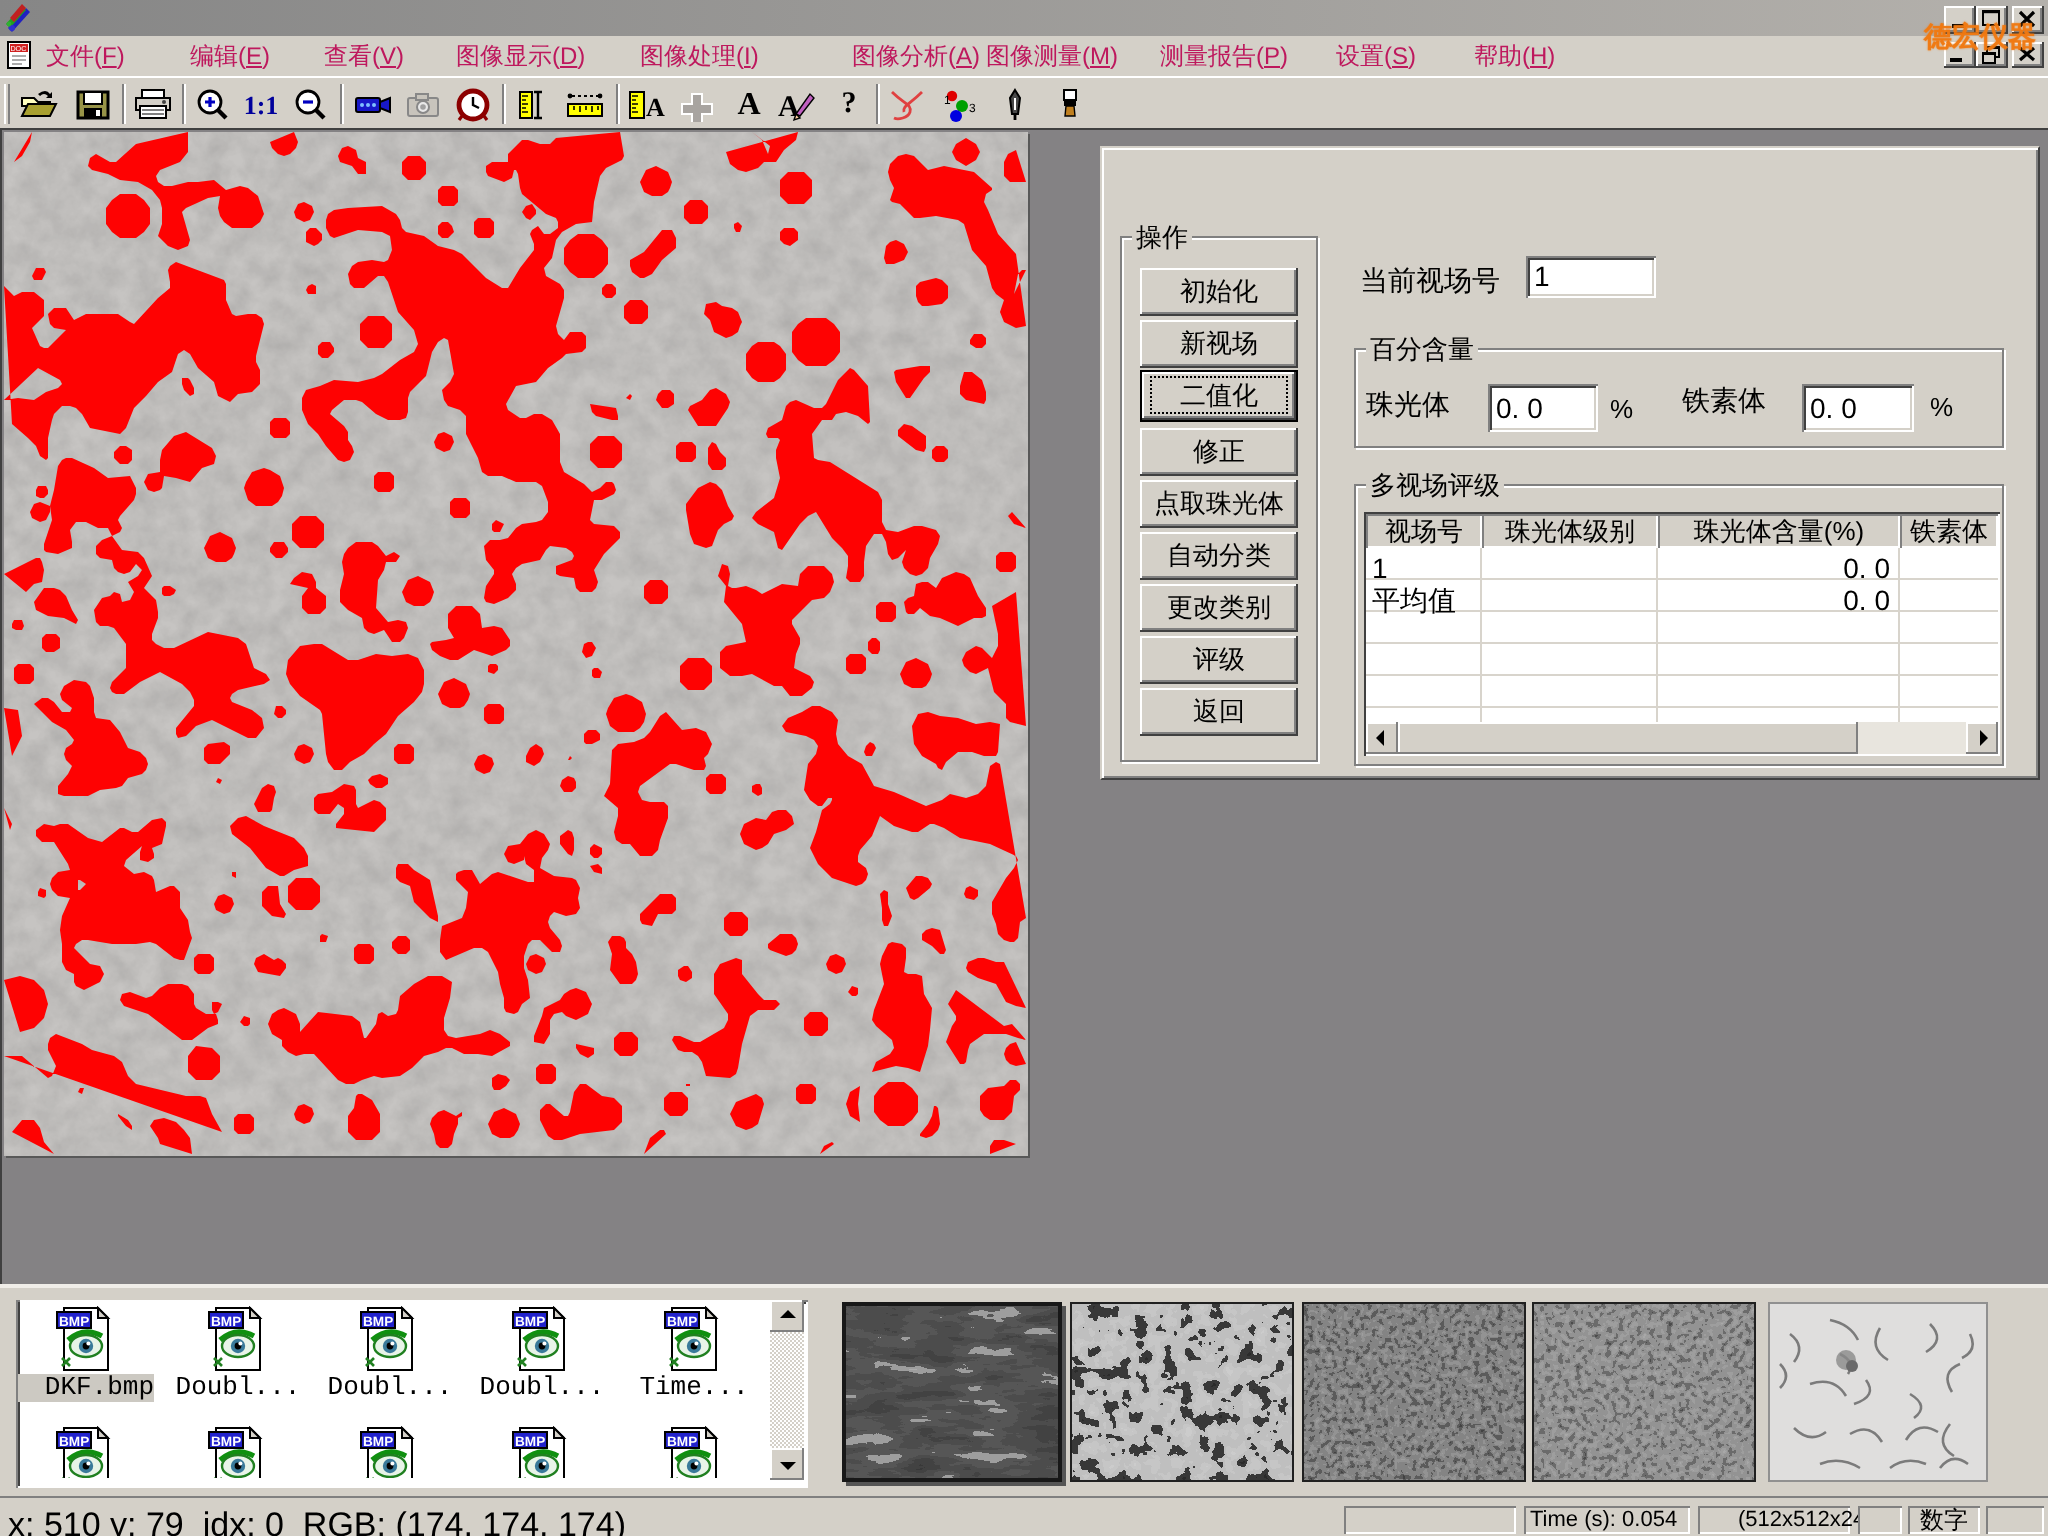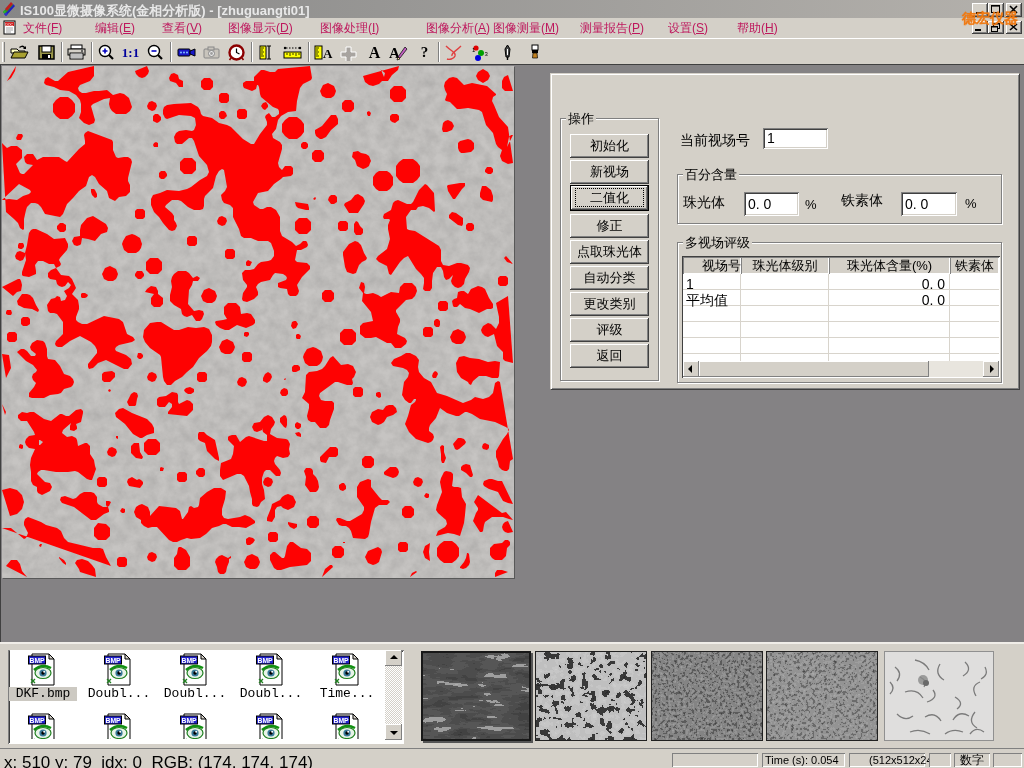--- a/index.html
+++ b/index.html
@@ -20,21 +20,20 @@
 <div id="screen">
 
 <div class="abs" style="left:0;top:0;width:1024px;height:18px;background:linear-gradient(90deg,#868686,#b4b1ac)">
   <svg class="abs" style="left:3px;top:1px" width="16" height="16" viewBox="0 0 16 16">
     <path d="M1 13 L10 3 L12 5 L3 15 Z" fill="#2020c0"></path>
     <path d="M0 11 L8 2 L10 4 L2 13 Z" fill="#20a020"></path>
     <path d="M2 8 L8 1 L10 3 L4 10 Z" fill="#c02020"></path>
     <circle cx="3" cy="13" r="1.5" fill="#3030d0"></circle>
         <circle cx="1.5" cy="11" r="1.2" fill="#30b030"></circle>
   </svg>
-  <div class="abs" style="left:20px;top:2px;font-size:13px;font-weight:bold;color:#e8e8e8;letter-spacing:0">IS100显微摄像系统(金相分析版) - [zhuguangti01]</div>
   <div class="wbtn" style="left:972px;top:3px">
         <svg width="16" height="14">
           <rect x="4" y="9" width="6" height="2" fill="#000"></rect>
         </svg>
       </div>
   <div class="wbtn" style="left:988px;top:3px">
         <svg width="16" height="14">
           <rect x="3.5" y="2.5" width="8" height="7" fill="none" stroke="#000"></rect>
           <rect x="3" y="2" width="9" height="1.6" fill="#000"></rect>
         </svg>
@@ -278,21 +277,21 @@
     <div class="lbl" style="left:163px;top:18px">铁素体</div>
     <div class="tbx" style="left:223px;top:17px;width:56px;height:24px">0. 0</div>
     <div class="lbl" style="left:287px;top:21px;font-size:13px">%</div>
   </div>
 
   <div class="abs grp" style="left:126px;top:168px;width:325px;height:141px">
     <div class="grplab" style="left:5px">多视场评级</div>
 
     <div class="abs" style="left:4px;top:13px;width:318px;height:122px;box-shadow:inset 1px 1px 0 #404040,inset -1px -1px 0 #fff;background:#fff">
 
-      <div class="abs cell" style="left:1px;top:1px;width:58px;height:17px;font-size:13px;text-align:right;line-height:17px">视场号</div>
+      <div class="abs cell" style="left:1px;top:1px;width:58px;height:17px;font-size:13px;text-align:center;line-height:17px">视场号</div>
       <div class="abs cell" style="left:59px;top:1px;width:88px;height:17px;font-size:13px;text-align:center;line-height:17px">珠光体级别</div>
       <div class="abs cell" style="left:147px;top:1px;width:121px;height:17px;font-size:13px;text-align:center;line-height:17px">珠光体含量(%)</div>
       <div class="abs cell" style="left:268px;top:1px;width:49px;height:17px;font-size:13px;text-align:center;line-height:17px">铁素体</div>
 
       <div class="abs" style="left:1px;top:18px;width:316px;height:87px;background:
         repeating-linear-gradient(180deg,#fff 0,#fff 15px,#d8d4cc 15px,#d8d4cc 16px)"></div>
       <div class="abs" style="left:58px;top:18px;width:1px;height:87px;background:#d8d4cc"></div>
       <div class="abs" style="left:146px;top:18px;width:1px;height:87px;background:#d8d4cc"></div>
       <div class="abs" style="left:267px;top:18px;width:1px;height:87px;background:#d8d4cc"></div>
       <div class="abs" style="left:4px;top:20px;font-size:14px">1</div>
@@ -324,21 +323,21 @@
 <path d="M21 1 l5 5 h-5 z" fill="#d4d0c8" stroke="#000" stroke-width="1"></path>
 <rect x="0.5" y="3" width="17" height="8" fill="#2222cc" stroke="#000"></rect>
 <text x="1.5" y="9.8" font-size="6.8" font-weight="bold" fill="#fff" font-family="Liberation Sans">BMP</text>
 <path d="M6 17 q8 -7 17 -2" stroke="#109010" stroke-width="2.5" fill="none"></path>
 <ellipse cx="15" cy="20" rx="8" ry="5.5" fill="#e8f4e8" stroke="#208020" stroke-width="1.2"></ellipse>
 <circle cx="15" cy="20" r="3.6" fill="#3a7a9a"></circle>
         <circle cx="15" cy="20" r="1.7" fill="#000"></circle>
 <circle cx="16.2" cy="18.8" r="1" fill="#fff"></circle>
 <path d="M3 26 l4 4 M3 30 l4 -4" stroke="#208020" stroke-width="1.3"></path>
 </svg>
-<div class="abs" style="left:9px;top:687px;width:68px;text-align:center;font-family:'Liberation Mono',monospace;font-size:13px;background:#ccc9c2;color:#000;line-height:14px">DKF.bmp</div>
+<div class="abs" style="left:9px;top:687px;width:68px;text-align:right;font-family:'Liberation Mono',monospace;font-size:13px;background:#ccc9c2;color:#000;line-height:14px">DKF.bmp</div>
 <svg class="abs" style="left:104px;top:653px" width="30" height="34" viewBox="0 0 30 34">
 <path d="M4 1 h17 l5 5 v26 h-22 z" fill="#fff" stroke="#000" stroke-width="1"></path>
 <path d="M21 1 l5 5 h-5 z" fill="#d4d0c8" stroke="#000" stroke-width="1"></path>
 <rect x="0.5" y="3" width="17" height="8" fill="#2222cc" stroke="#000"></rect>
 <text x="1.5" y="9.8" font-size="6.8" font-weight="bold" fill="#fff" font-family="Liberation Sans">BMP</text>
 <path d="M6 17 q8 -7 17 -2" stroke="#109010" stroke-width="2.5" fill="none"></path>
 <ellipse cx="15" cy="20" rx="8" ry="5.5" fill="#e8f4e8" stroke="#208020" stroke-width="1.2"></ellipse>
 <circle cx="15" cy="20" r="3.6" fill="#3a7a9a"></circle>
         <circle cx="15" cy="20" r="1.7" fill="#000"></circle>
 <circle cx="16.2" cy="18.8" r="1" fill="#fff"></circle>

